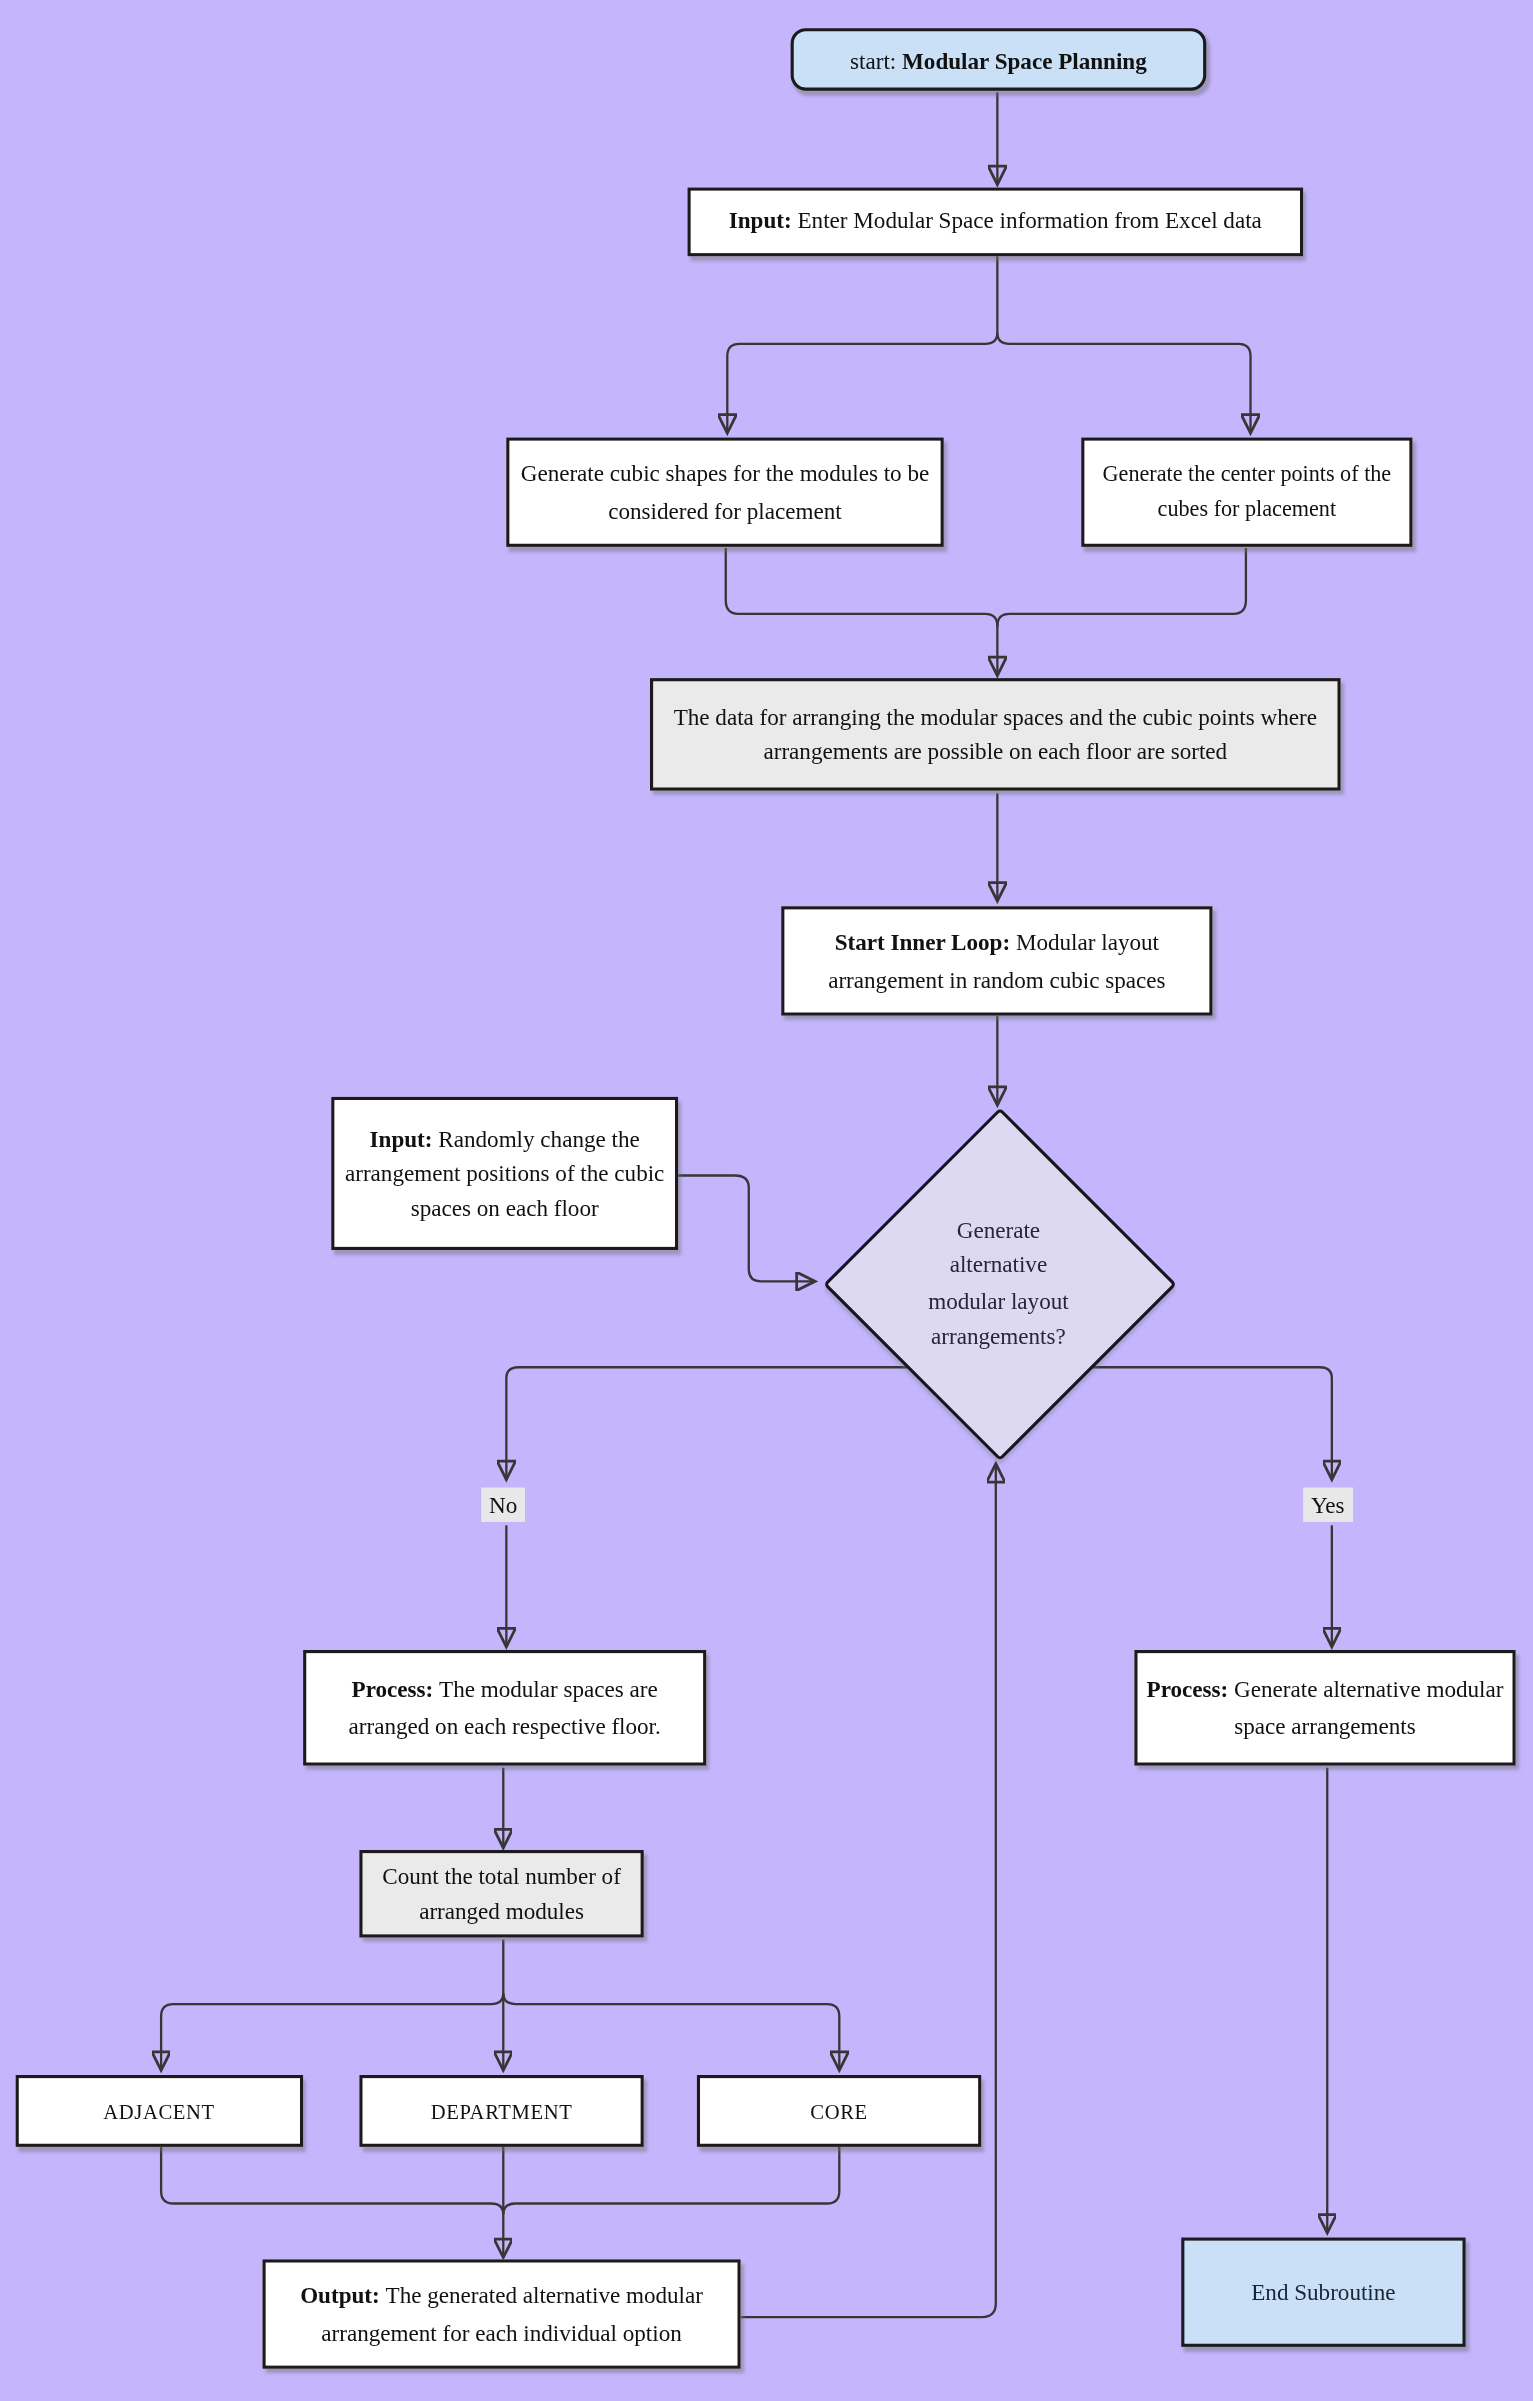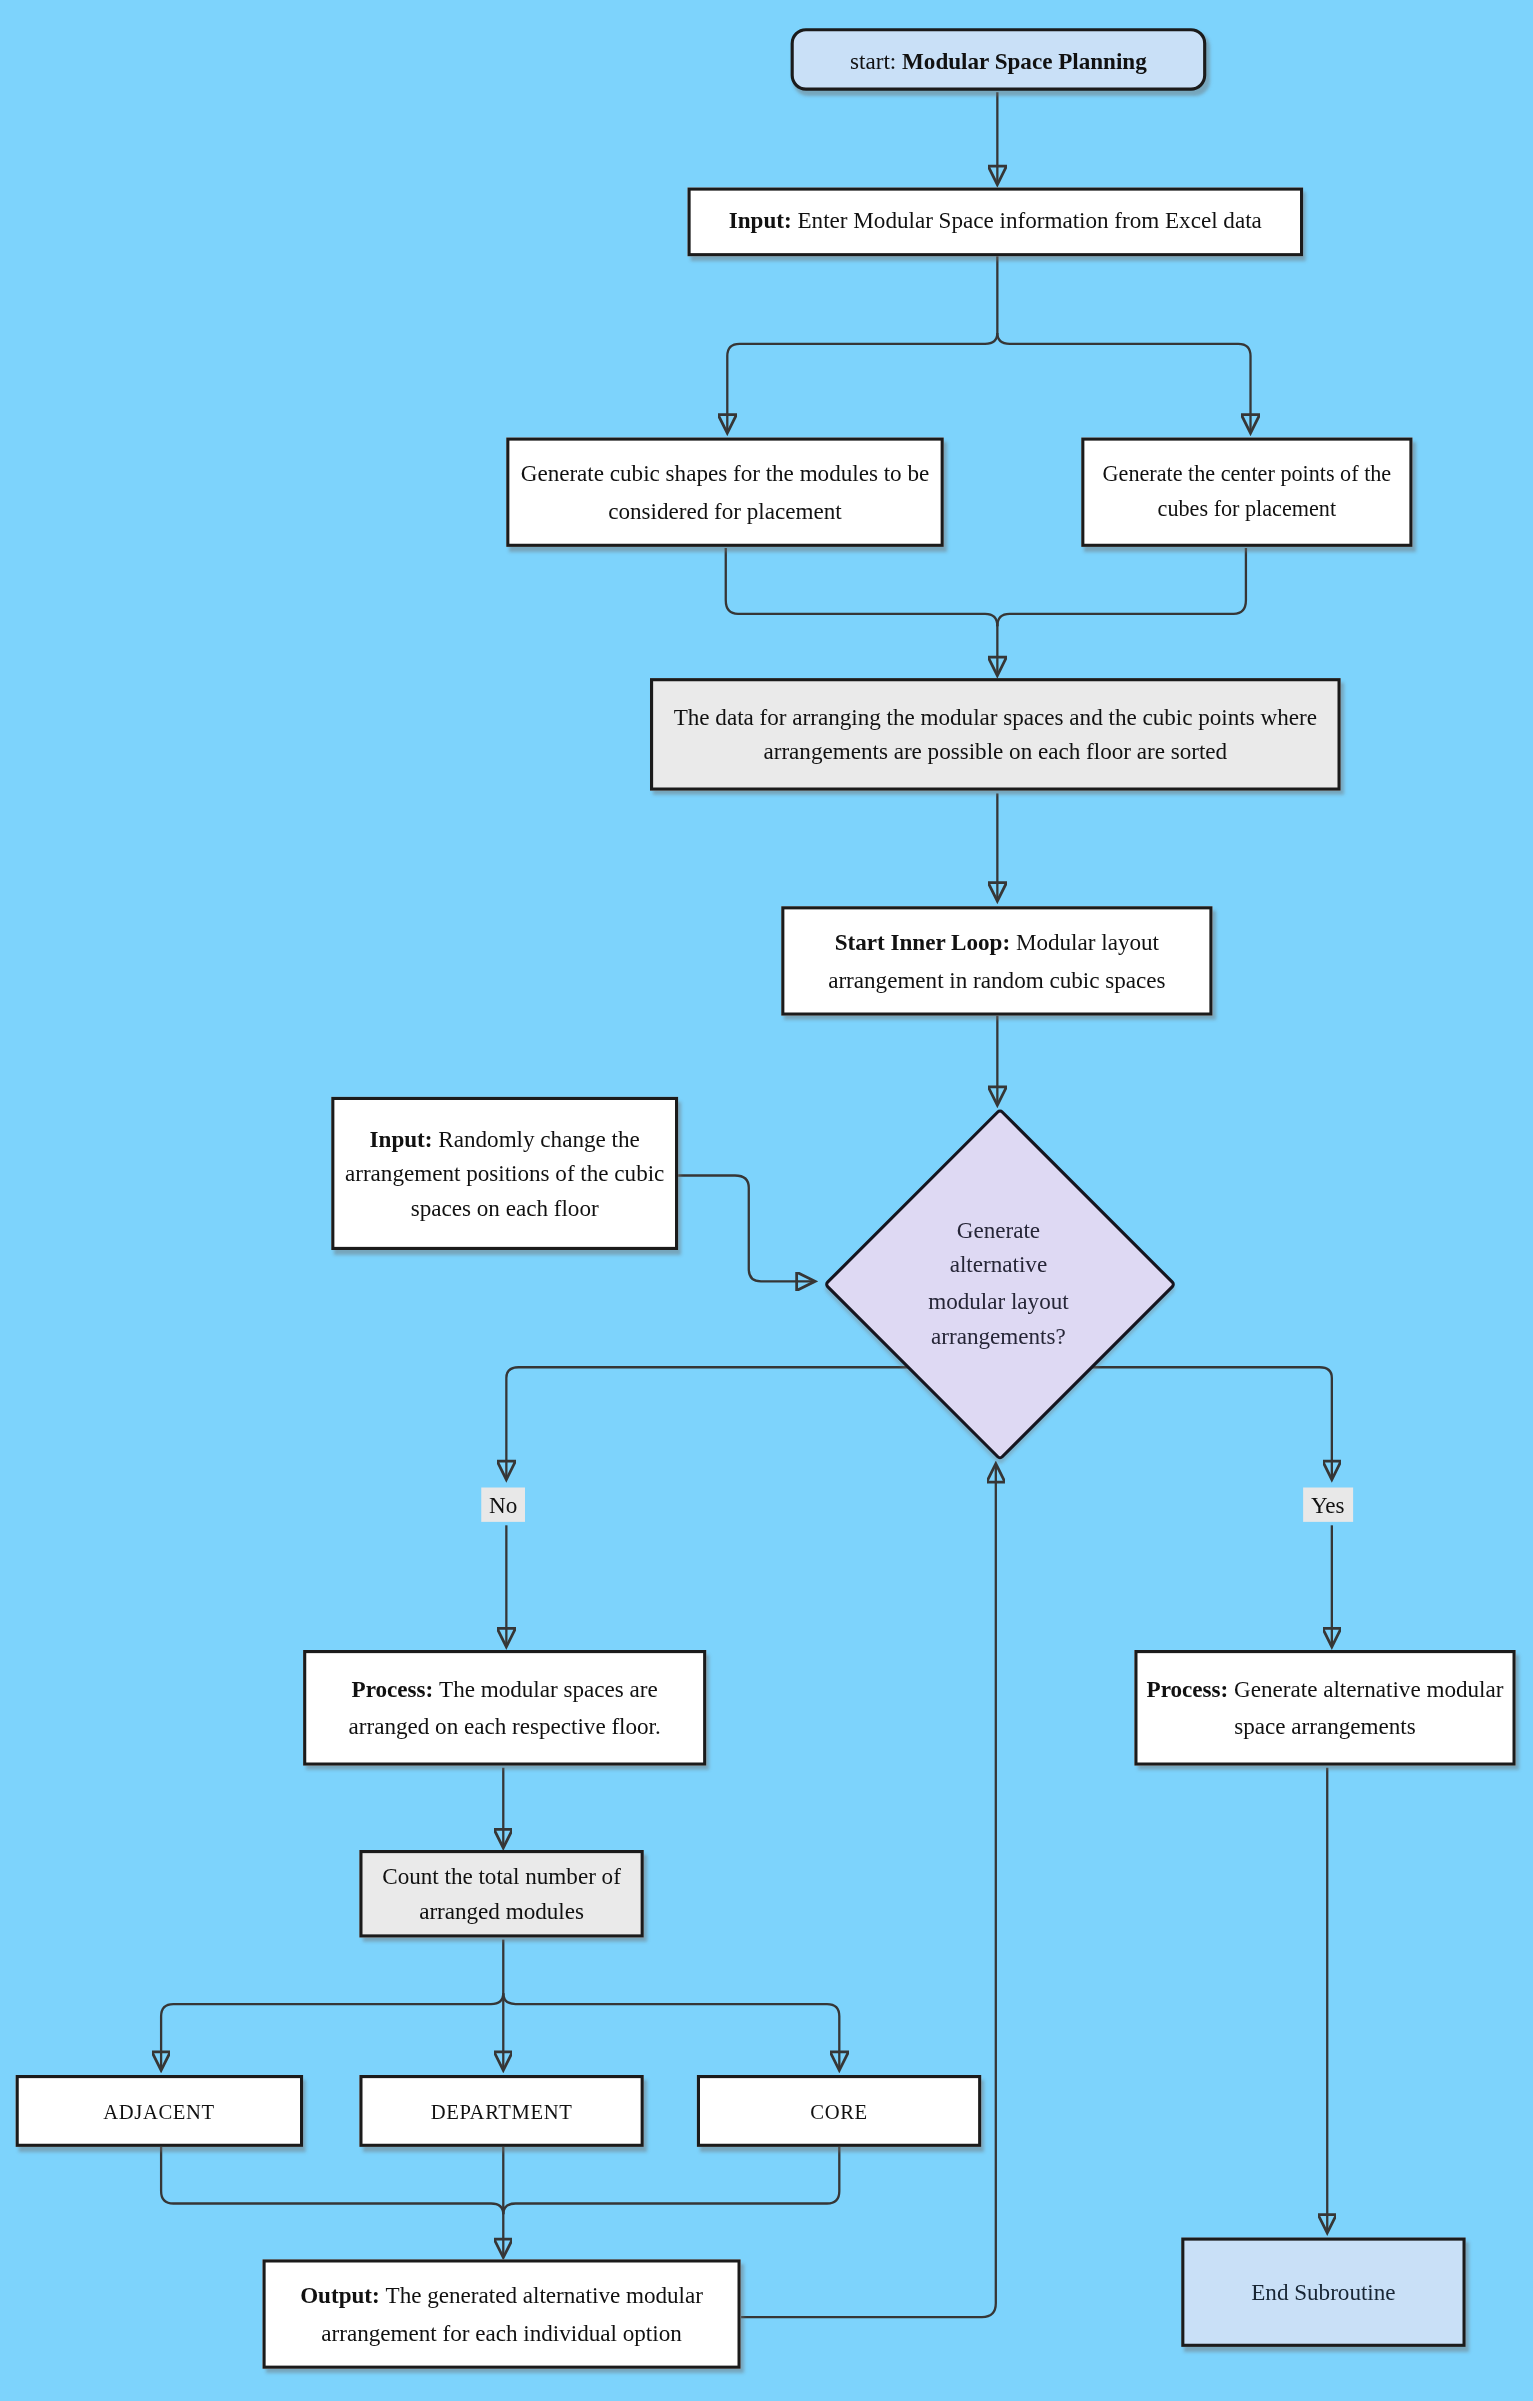--- a/index.html
+++ b/index.html
@@ -1,16 +1,16 @@
 <!DOCTYPE html>
 <html style="font-size:7.9px"><head>
 <meta charset="utf-8">
 <style>
   html,body{margin:0;padding:0;background:#ffffff;}
-  .canvas{width:1534px;height:2401px;overflow:hidden;background:#7dd3fc;position:relative;}
+  .canvas{width:1534px;height:2401px;overflow:hidden;background:#c4b5fd;position:relative;}
   .stage{
     width:491px;height:768px;position:relative;
     transform:scale(3.125);transform-origin:0 0;
     font-family:"Liberation Serif","DejaVu Serif",serif;
     color:#111;
   }
   .wires{position:absolute;left:0;top:0;z-index:1;}
   .wires path{fill:none;stroke:#363636;stroke-width:1.5;}
   .node{
     position:absolute;z-index:2;box-sizing:border-box;

